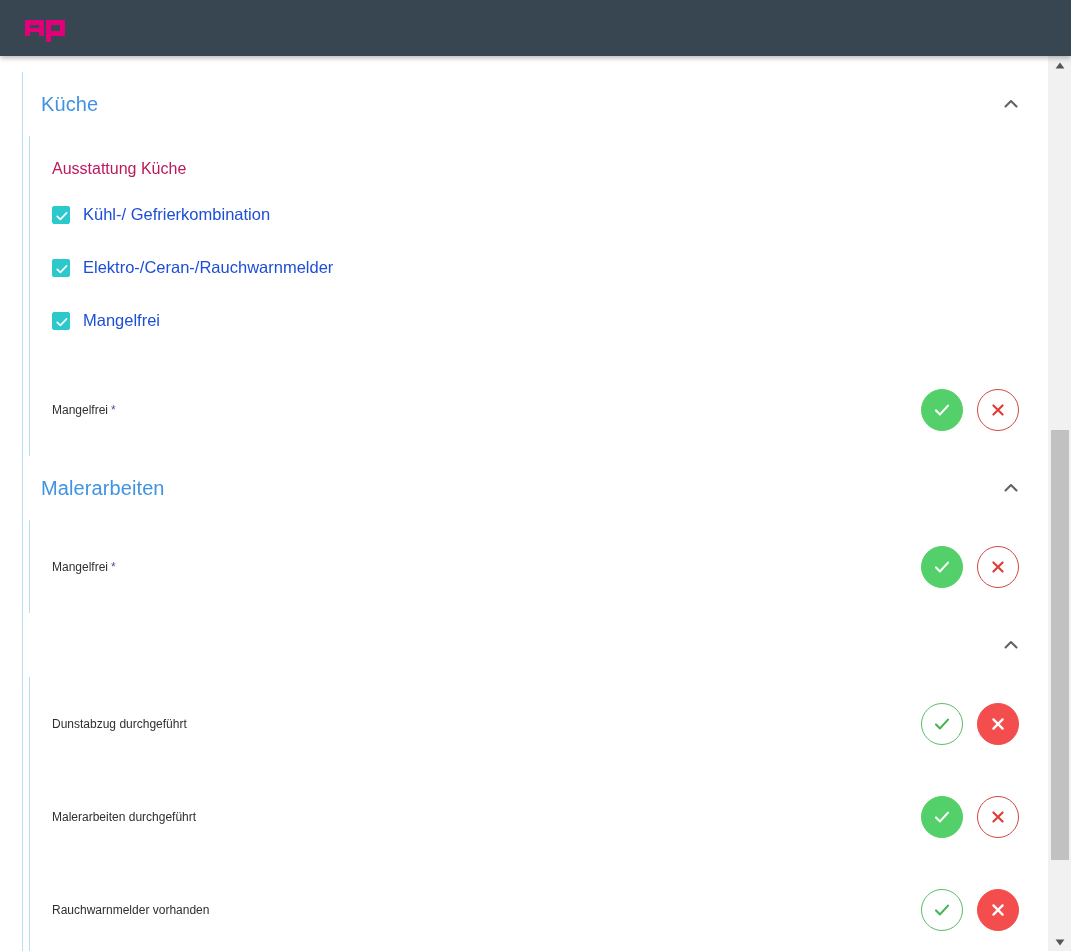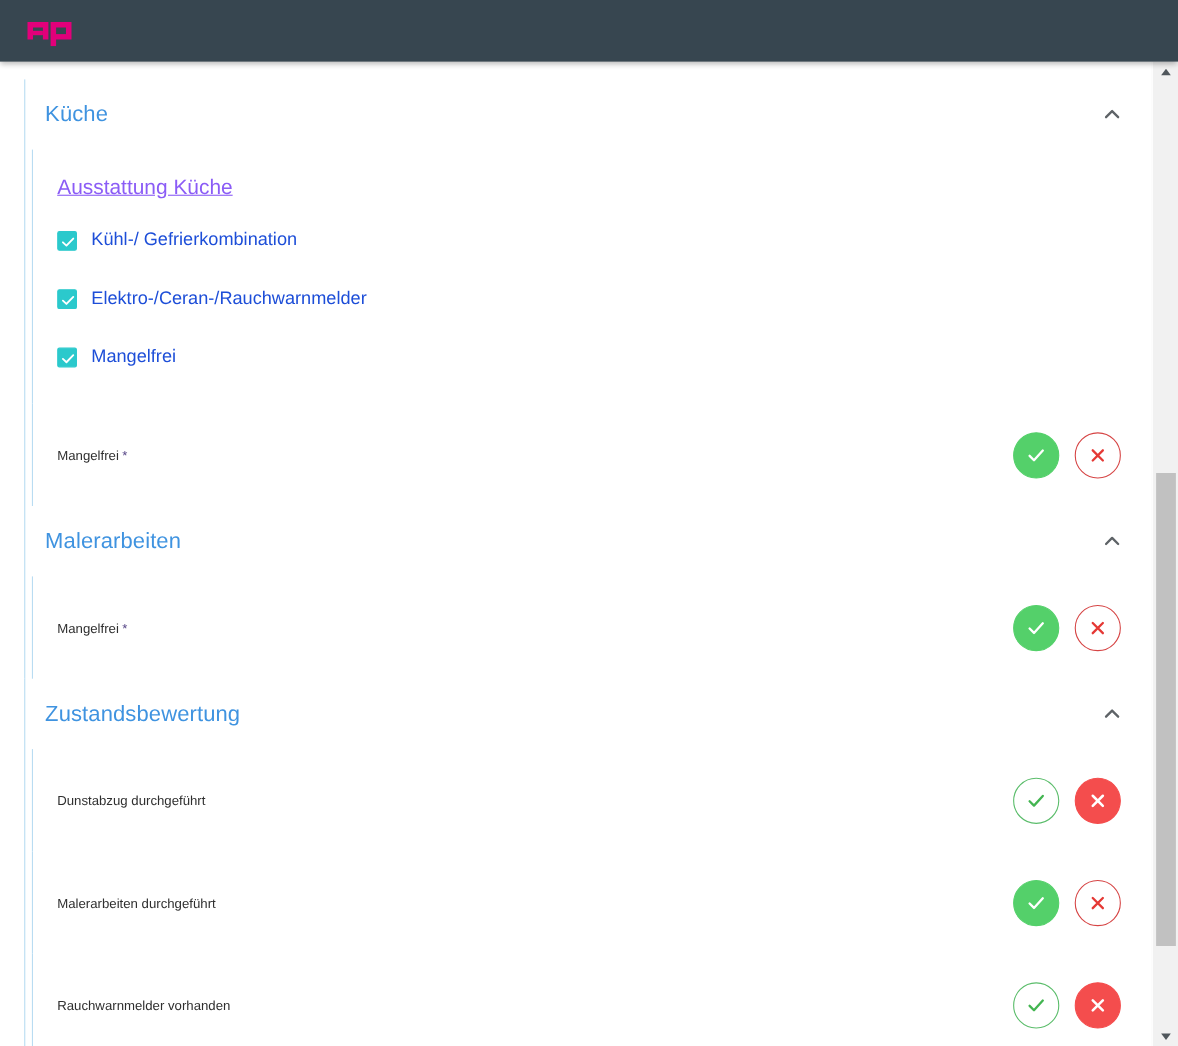--- a/index.html
+++ b/index.html
@@ -84,24 +84,23 @@
   }
 
   
   .field-block {
     position: relative;
     border-left: 1px solid #b9dcf2;
     margin-left: 6px;
   }
 
   .sub-label {
-    font-size: 19px;
-    color: #8b5cf6;
+    font-size: 16px;
+    color: #be185d;
     padding: 24px 0 10px 22px;
-    text-decoration: underline;
   }
 
   .check-list {
     padding: 0 0 16px 22px;
   }
   .check-row {
     display: flex;
     align-items: center;
     height: 53px;
     cursor: pointer;
@@ -316,21 +315,20 @@
               </span>
             </span>
           </div>
         </div>
 
       </div>
 
       <div class="section">
 
         <div class="section-header">
-          <span class="section-title">Zustandsbewertung</span>
           <svg class="chevron" viewBox="0 0 20 20">
             <path d="M4.5 12.5 L10 7 L15.5 12.5" fill="none" stroke="#5e6367" stroke-width="2.1" stroke-linecap="round" stroke-linejoin="round"></path>
           </svg>
         </div>
 
         <div class="field-block">
           <div class="yn-row">
             <span class="yn-label">
               <span>Dunstabzug durchgeführt</span>
             </span>

